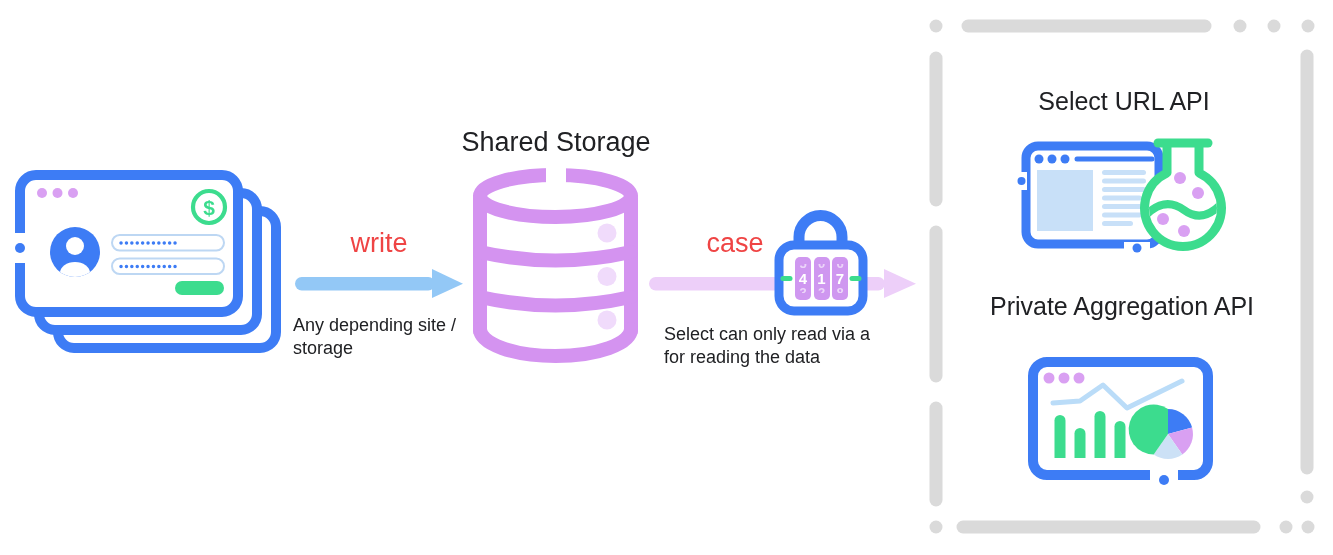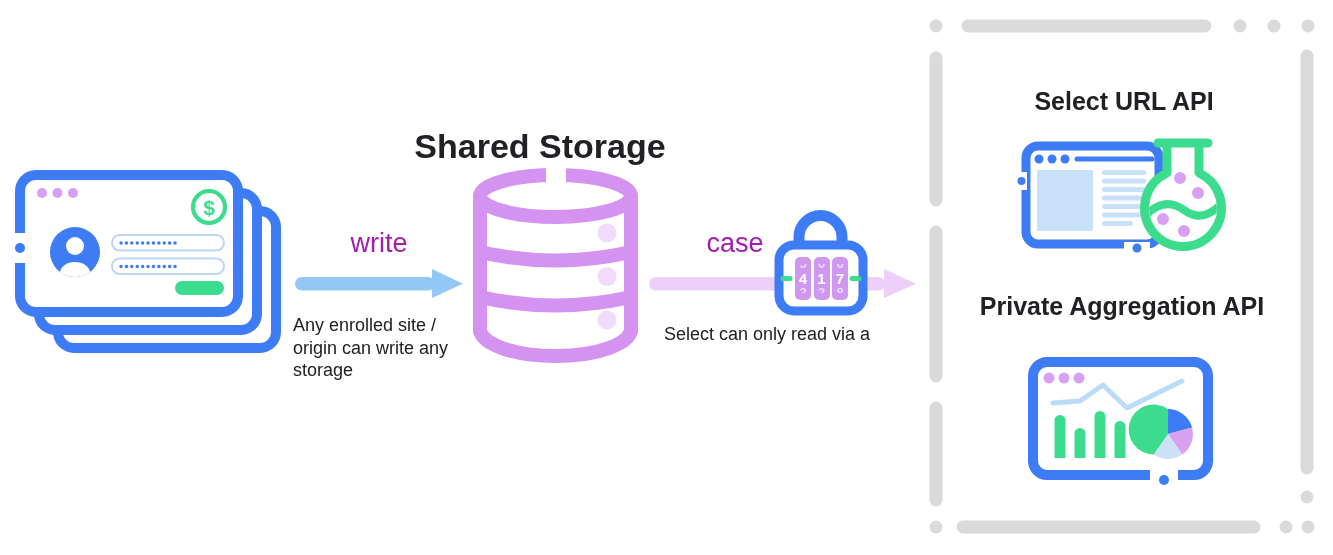--- a/index.html
+++ b/index.html
@@ -1,20 +1,20 @@
 <!DOCTYPE html>
 <html><head>
 <meta charset="utf-8">
 <style>
   html,body{margin:0;padding:0;background:#ffffff}
   .canvas{position:relative;width:1333px;height:555px;background:#ffffff;
           font-family:"Liberation Sans",sans-serif;overflow:hidden}
   .abs{position:absolute}
-  .flow-label{font-size:27px;color:#a21caf;text-align:center;white-space:nowrap}
-  .big-title{font-weight:700;color:#202124;text-align:center;white-space:nowrap}
+  .flow-label{font-size:27px;color:#ef4444;text-align:center;white-space:nowrap}
+  .big-title{font-weight:400;color:#202124;text-align:center;white-space:nowrap}
   .desc{font-size:18px;line-height:22.5px;color:#202124;white-space:nowrap}
   svg{position:absolute;left:0;top:0}
   
   .dial{position:absolute;top:257px;width:16px;height:43px;background:#cf97f0;border-radius:5px;
         color:#fff;text-align:center;overflow:hidden;display:flex;flex-direction:column;
         align-items:center;justify-content:center}
   .dial b{display:block;font:700 15px/15px "Liberation Sans",sans-serif}
   .dial .gh{display:block;height:7px;overflow:hidden;opacity:.6}
   .dial .gh i{display:block;font:700 13px/13px "Liberation Sans",sans-serif;font-style:normal}
   .dial .gh.t i{margin-top:-7px}
@@ -166,32 +166,32 @@
         <path d="M1168 434 L1168 409 A25 25 0 0 1 1192.1 427.5 Z" fill="#3d7cf5"></path>
         <path d="M1168 434 L1192.1 427.5 A25 25 0 0 1 1182.3 454.5 Z" fill="#d9a0f2"></path>
         <path d="M1168 434 L1182.3 454.5 A25 25 0 0 1 1153.7 454.5 Z" fill="#cce1f6"></path>
         <path d="M1168 434 L1153.7 454.5 A25 25 0 1 1 1168 409 Z" fill="#3cdc8e"></path>
       </g>
       <rect x="1150" y="470" width="28" height="10" fill="#fff"></rect>
       <circle cx="1164" cy="480" r="5" fill="#3d7cf5"></circle>
     </g>
   </svg>
 
-  <div class="abs big-title" style="left:414px;top:127px;width:252px;font-size:34px">Shared Storage</div>
+  <div class="abs big-title" style="left:430px;top:127px;width:252px;font-size:27px">Shared Storage</div>
 
   <div class="abs flow-label" style="left:294px;top:228px;width:170px">write</div>
   <div class="abs desc" style="left:293px;top:314px">
-    <div>Any enrolled site /</div>
-    <div>origin can write any</div>
+    <div>Any depending site /</div>
     <div>storage</div>
   </div>
 
   <div class="abs flow-label" style="left:655px;top:228px;width:160px">case</div>
   <div class="abs desc" style="left:664px;top:323px">
     <div>Select can only read via a</div>
+    <div>for reading the data</div>
   </div>
 
   <div class="abs big-title" style="left:974px;top:87px;width:300px;font-size:25px">Select URL API</div>
 
   <div class="abs big-title" style="left:947px;top:292px;width:350px;font-size:25px">Private Aggregation API</div>
 
   <div class="dial" style="left:795px">
     <span class="gh t">
         <i>5</i>
       </span>

